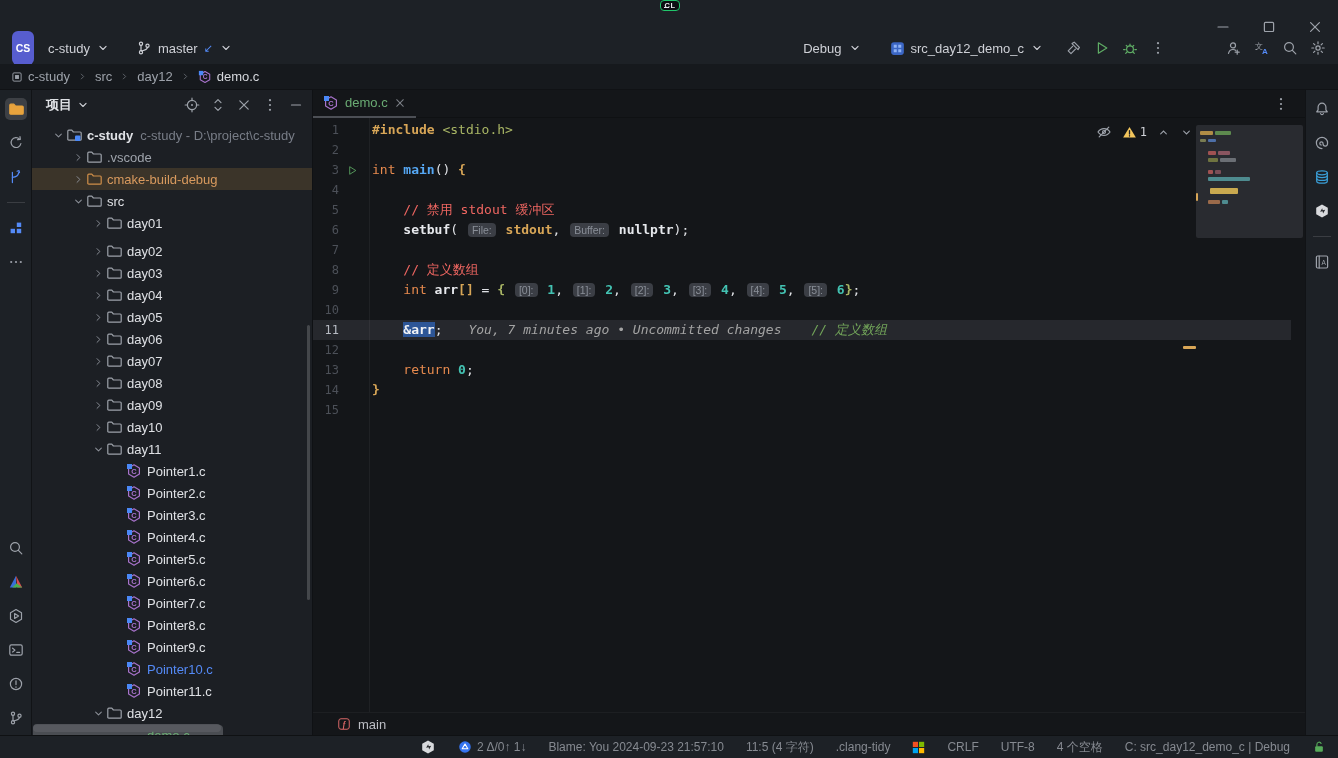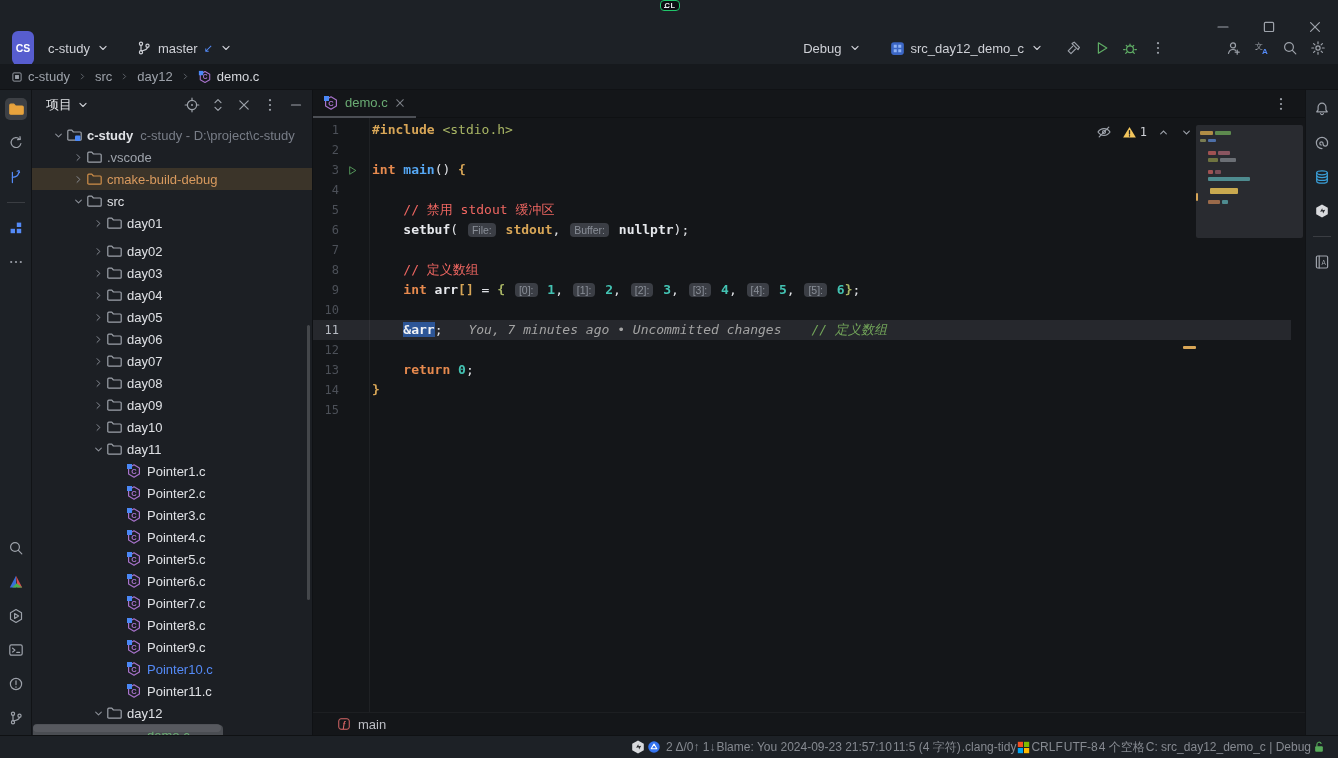--- a/index.html
+++ b/index.html
@@ -36,21 +36,21 @@
   .stripe-group { display:flex; flex-direction:column; align-items:center; gap:12px; padding-top:8px; }
   #stripe-left-bottom { position:absolute; bottom:6px; left:0; width:32px; display:flex; flex-direction:column; align-items:center; gap:12px; }
   .stripe-icon { width:22px; height:22px; display:flex; align-items:center; justify-content:center; color:#9da2aa; border-radius:5px; }
   .stripe-icon.active { background:#3d4045; }
   .stripe-divider { width:18px; height:1px; background:#3a3d42; margin:2px 0; }
   .ic-blue { color:#548af7; } .ic-orange { color:#e8a33d; } .ic-db { color:#3a9fd8; }
 
   
   #panel { position:absolute; top:0; left:32px; width:281px; bottom:0; background:#1c1f24; border-right:1px solid #0f1114; overflow:hidden; }
   #panel-header { height:30px; display:flex; align-items:center; padding:0 6px 0 14px; }
-  #panel-title { font-weight:normal; color:#dfe1e5; margin-right:4px; }
+  #panel-title { font-weight:bold; color:#dfe1e5; margin-right:4px; }
   #panel-header .hdr-icons { margin-left:auto; display:flex; gap:6px; }
   .hdr-icon { width:20px; height:20px; display:flex; align-items:center; justify-content:center; color:#9da2aa; }
   #tree { padding-top:4px; position:relative; }
   .tree-row { height:22px; display:flex; align-items:center; white-space:nowrap; position:relative; color:#dfe1e5; }
   .tree-chevron { width:16px; height:16px; display:flex; align-items:center; justify-content:center; color:#8a8e96; flex:none; }
   .tree-icon { width:16px; height:16px; margin-right:5px; display:flex; align-items:center; justify-content:center; color:#9da2aa; flex:none; }
   .tree-label { position:relative; }
   .tree-annotation { color:#787d87; margin-left:7px; }
   .tree-row.root .tree-label { font-weight:bold; }
   .tree-row.dim .tree-label { color:#9ea3ab; }
@@ -73,21 +73,21 @@
 
   #editor-body { position:absolute; top:28px; left:0; right:0; bottom:23px; overflow:hidden; font-family:"DejaVu Sans Mono",monospace; font-size:13px; }
   #current-line { position:absolute; left:0; right:14px; height:20px; background:#26282d; }
   #gutter { position:absolute; left:0; top:0; bottom:0; width:57px; border-right:1px solid rgba(255,255,255,.05); }
   .gutter-num { position:absolute; left:0; width:26px; height:20px; line-height:20px; text-align:right; color:#4c5058; font-size:12px; }
   .gutter-num.active { color:#b8bcc4; }
   .gutter-run { position:absolute; left:34px; width:16px; height:20px; display:flex; align-items:center; color:#5fad65; }
   .code-line { position:absolute; left:59px; height:20px; line-height:20px; white-space:pre; color:#dfe1e5; }
   .tk-pp { color:#d8a657; font-weight:bold; }
   .tk-str { color:#a9b665; }
-  .tk-kw { color:#e78a4e; font-weight:bold; }
+  .tk-kw { color:#e78a4e; font-weight:normal; }
   .tk-fn { color:#56a8f5; font-weight:bold; }
   .tk-plain { color:#dfe1e5; }
   .tk-bold { color:#e6e8ec; font-weight:bold; }
   .tk-comment { color:#ef6661; }
   .tk-comment2 { color:#73a65a; font-style:italic; margin-left:30px; }
   .tk-brace1 { color:#d8a657; font-weight:bold; }
   .tk-brace2 { color:#a9b665; font-weight:bold; }
   .tk-num { color:#43c2b2; font-weight:bold; }
   .tk-hint { background:#3b3e45; color:#8a8f98; font-size:10.5px; border-radius:4px; padding:1px 4px; margin:0 2px; font-family:"Liberation Sans",sans-serif; }
   .tk-sel { background:#2d5697; color:#f0f2f5; font-weight:bold; }
@@ -95,21 +95,21 @@
 
   #inspect-widget { position:absolute; right:112px; top:6px; display:flex; align-items:center; gap:10px; color:#9da2aa; }
   #warn-count { color:#ced0d6; font-size:12px; margin-left:3px; }
   #minimap { position:absolute; right:2px; top:7px; width:107px; height:113px; background:#292b30; border-radius:2px; }
   .mm-mark { position:absolute; border-radius:1px; }
   #stripe-mark { position:absolute; left:870px; top:228px; width:13px; height:3px; background:#d8a657; border-radius:1px; }
 
   #bottom-crumb { position:absolute; left:0; right:0; bottom:0; height:23px; background:#141619; border-top:1px solid rgba(255,255,255,.04); display:flex; align-items:center; padding-left:24px; gap:7px; color:#bcbec4; }
 
   
-  #statusbar { position:absolute; bottom:0; left:0; right:0; height:23px; background:#1d2126; border-top:1px solid #0f1113; display:flex; align-items:center; justify-content:flex-end; gap:1px; padding-right:12px; color:#868a91; font-size:12px; }
+  #statusbar { position:absolute; bottom:0; left:0; right:0; height:23px; background:#1d2126; border-top:1px solid #0f1113; display:flex; align-items:center; justify-content:flex-end; gap:22px; padding-right:12px; color:#868a91; font-size:12px; }
   .status-item { display:flex; align-items:center; gap:5px; white-space:nowrap; }
 
   svg { display:block; }
 </style>
 </head>
 <body>
 
 <div id="titlebar">
   <div id="cl-logo">CL</div>
   <div id="win-controls">

